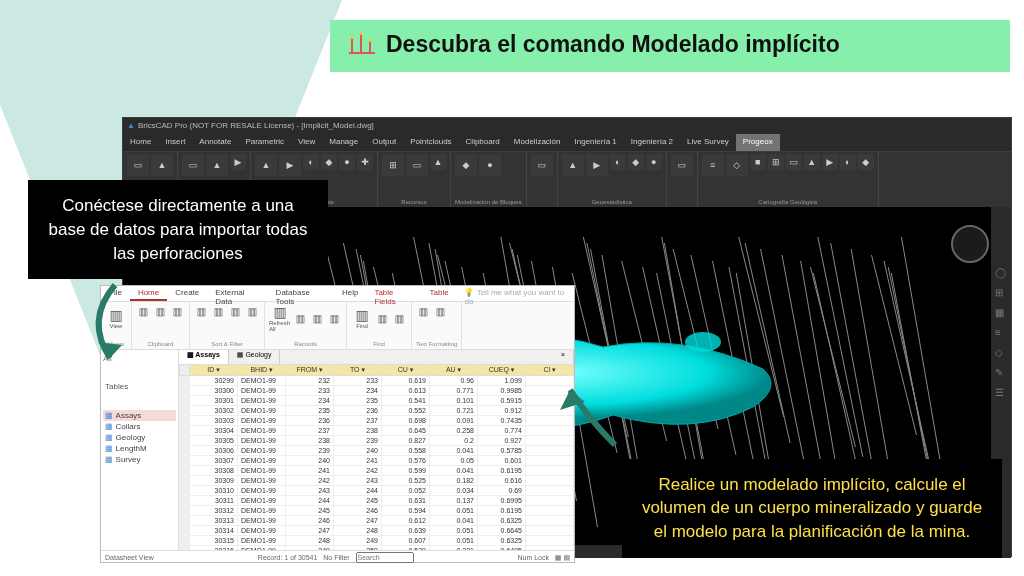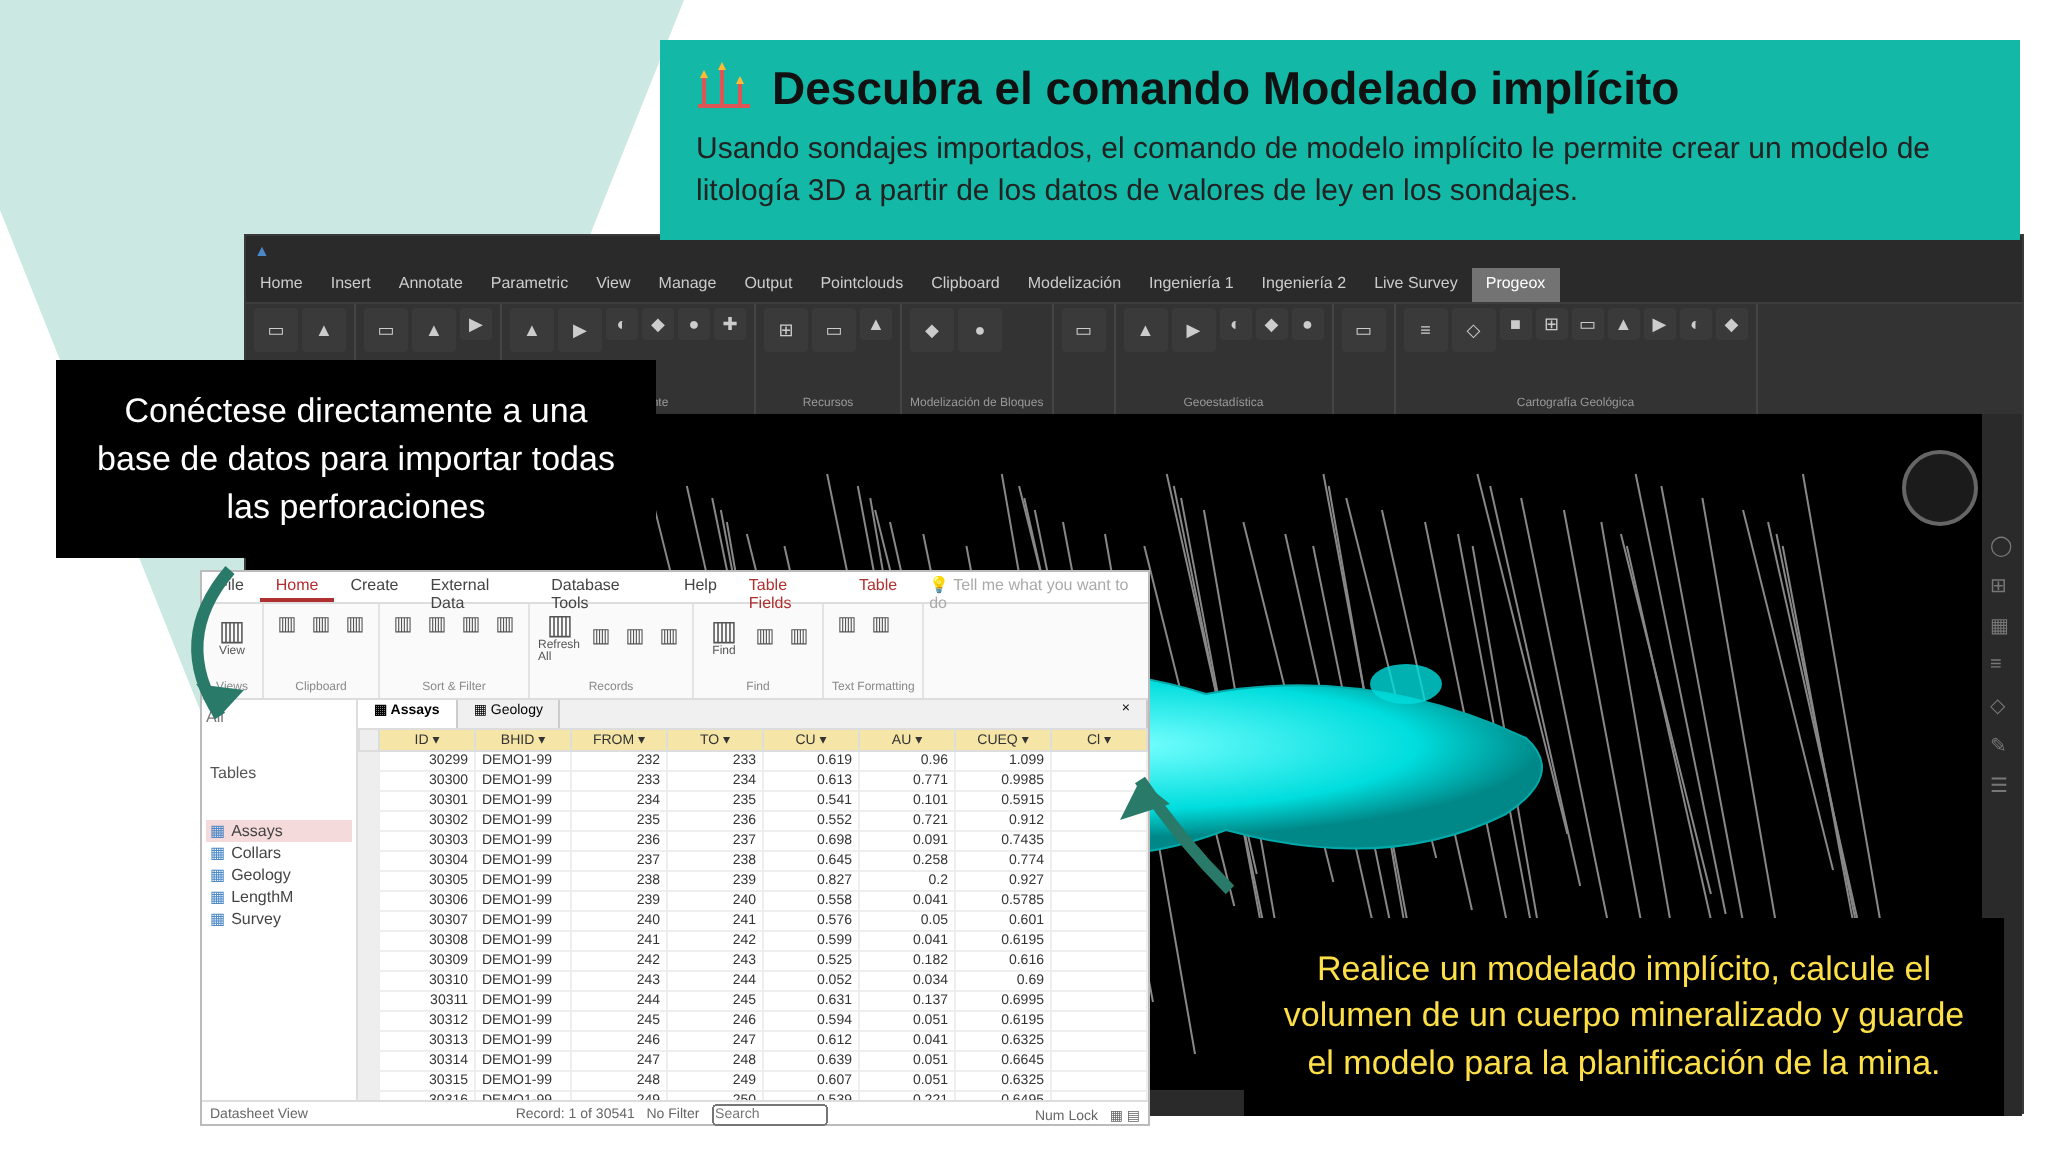--- a/index.html
+++ b/index.html
@@ -1,18 +1,18 @@
 <!DOCTYPE html>
 <html><head>
 <meta charset="utf-8">
 <style>
   * { box-sizing: border-box; margin: 0; padding: 0; }
   body { width: 1024px; height: 576px; position: relative; font-family: Arial, sans-serif; background: #fff; overflow: hidden; }
   .bg-triangle { position: absolute; left: -50px; top: -20px; width: 0; height: 0; border-left: 200px solid transparent; border-right: 200px solid transparent; border-top: 500px solid #cce8e3; z-index: 0; }
-  .title-block { position: absolute; left: 330px; top: 20px; width: 680px; background: #14b8a6; padding: 10px 18px 14px; z-index: 5; }
+  .title-block { position: absolute; left: 330px; top: 20px; width: 680px; background: #86efac; padding: 10px 18px 14px; z-index: 5; }
   .title-row { display: flex; align-items: center; gap: 10px; }
   .title-icon { width: 28px; height: 28px; display: flex; align-items: center; justify-content: center; font-size: 22px; }
   .title-text { font-size: 23px; font-weight: 700; color: #111; }
   .subtitle { font-size: 15px; color: #222; margin-top: 6px; line-height: 1.4; }
   .callout1 { position: absolute; left: 28px; top: 180px; width: 300px; background: #000; color: #fff; padding: 14px 18px; font-size: 17px; text-align: center; z-index: 6; line-height: 1.4; }
   .callout2 { position: absolute; right: 22px; bottom: 18px; width: 380px; background: #000; color: #fde047; padding: 14px 18px; font-size: 17px; text-align: center; z-index: 6; line-height: 1.4; }
   .arrow1 { position: absolute; left: 80px; top: 280px; z-index: 5; }
   .arrow2 { position: absolute; left: 540px; top: 380px; z-index: 5; }
   
   .cad { position: absolute; left: 122px; top: 117px; width: 890px; height: 440px; background: #2a2a2a; z-index: 2; border: 1px solid #3a3a3a; }
@@ -76,38 +76,38 @@
           <line x1="12" y1="22" x2="12" y2="2" stroke="#d55" stroke-width="2"></line>
           <line x1="21" y1="22" x2="21" y2="9" stroke="#d55" stroke-width="2"></line>
           <polygon points="3,4 1,8 5,8" fill="#fb3"></polygon>
           <polygon points="12,0 10,4 14,4" fill="#fb3"></polygon>
           <polygon points="21,7 19,11 23,11" fill="#fb3"></polygon>
           <line x1="0" y1="22" x2="26" y2="22" stroke="#d55" stroke-width="2"></line>
         </svg>
     </span>
     <div class="title-text">Descubra el comando Modelado implícito</div>
   </div>
-  <div class="subtitle">Usando sondajes importados, el comando de modelo implícito le permite crear un modelo de litología 3D a partir de los datos de valores de ley en los sondajes.</div>
 </div>
 
 <div class="callout1">Conéctese directamente a una base de datos para importar todas las perforaciones</div>
 <div class="callout2">Realice un modelado implícito, calcule el volumen de un cuerpo mineralizado y guarde el modelo para la planificación de la mina.</div>
 
 <svg class="arrow1" width="70" height="90">
     <path d="M 35 5 Q 5 40 30 78" stroke="#2a7a6a" stroke-width="6" fill="none"></path>
     <polygon points="30,78 18,62 42,65" fill="#2a7a6a"></polygon>
   </svg>
 <svg class="arrow2" width="90" height="80">
     <path d="M 75 65 Q 50 40 30 10" stroke="#2a7a6a" stroke-width="6" fill="none"></path>
     <polygon points="30,10 20,30 45,22" fill="#2a7a6a"></polygon>
   </svg>
 
 <div class="cad">
   <div class="cad-title">
     <span style="color:#4a88c7;">▲</span>
+    <span>BricsCAD Pro (NOT FOR RESALE License) - [Implicit_Model.dwg]</span>
   </div>
   <div class="cad-ribbon-tabs" id="cad-tabs">
       <div class="tab">Home</div>
       <div class="tab">Insert</div>
       <div class="tab">Annotate</div>
       <div class="tab">Parametric</div>
       <div class="tab">View</div>
       <div class="tab">Manage</div>
       <div class="tab">Output</div>
       <div class="tab">Pointclouds</div>

